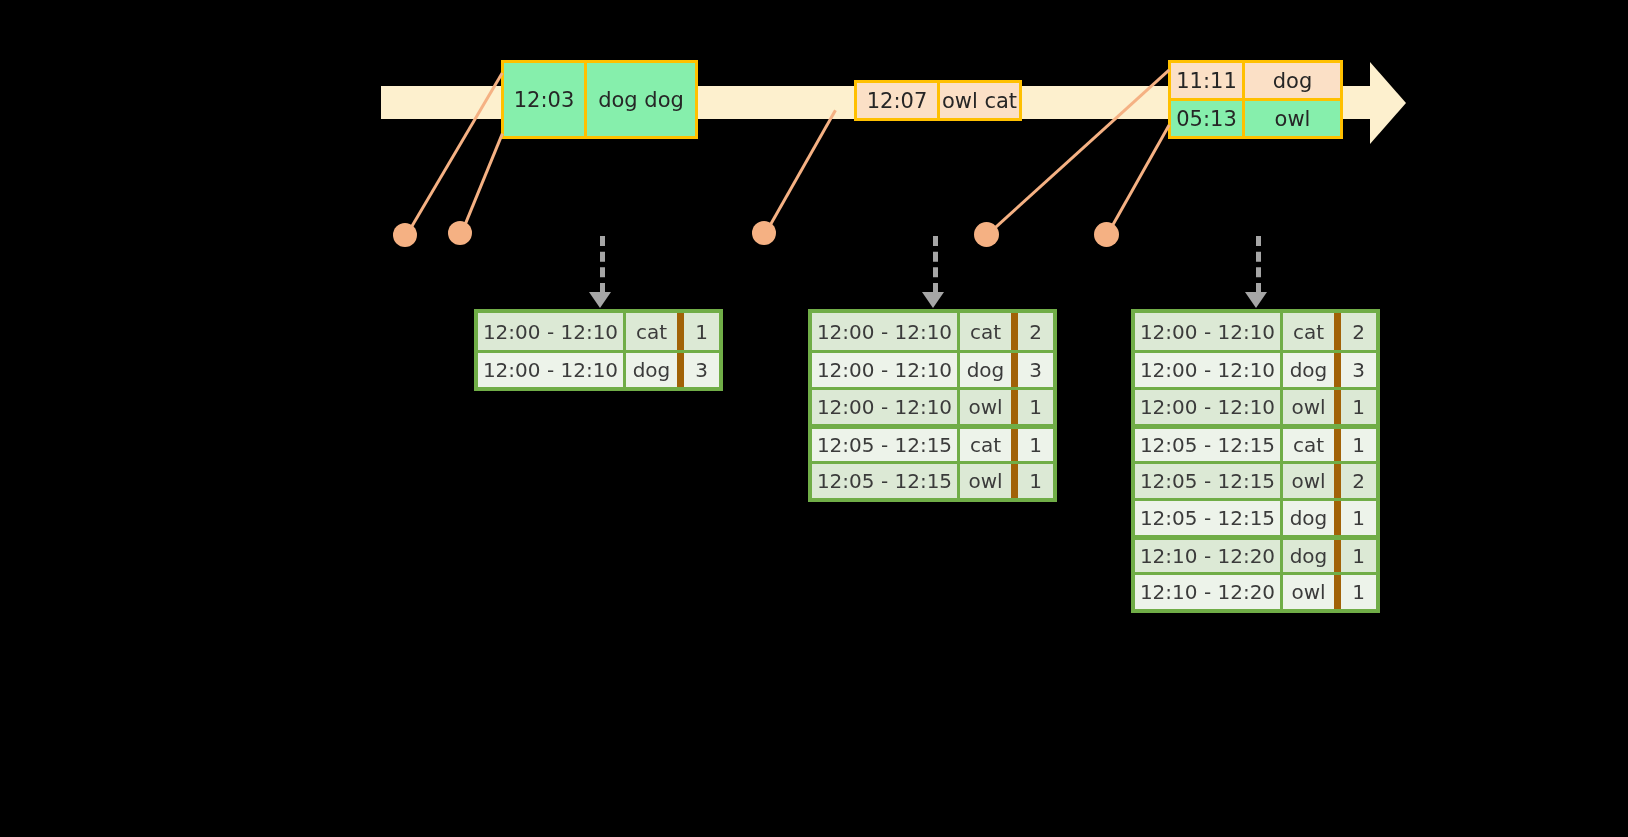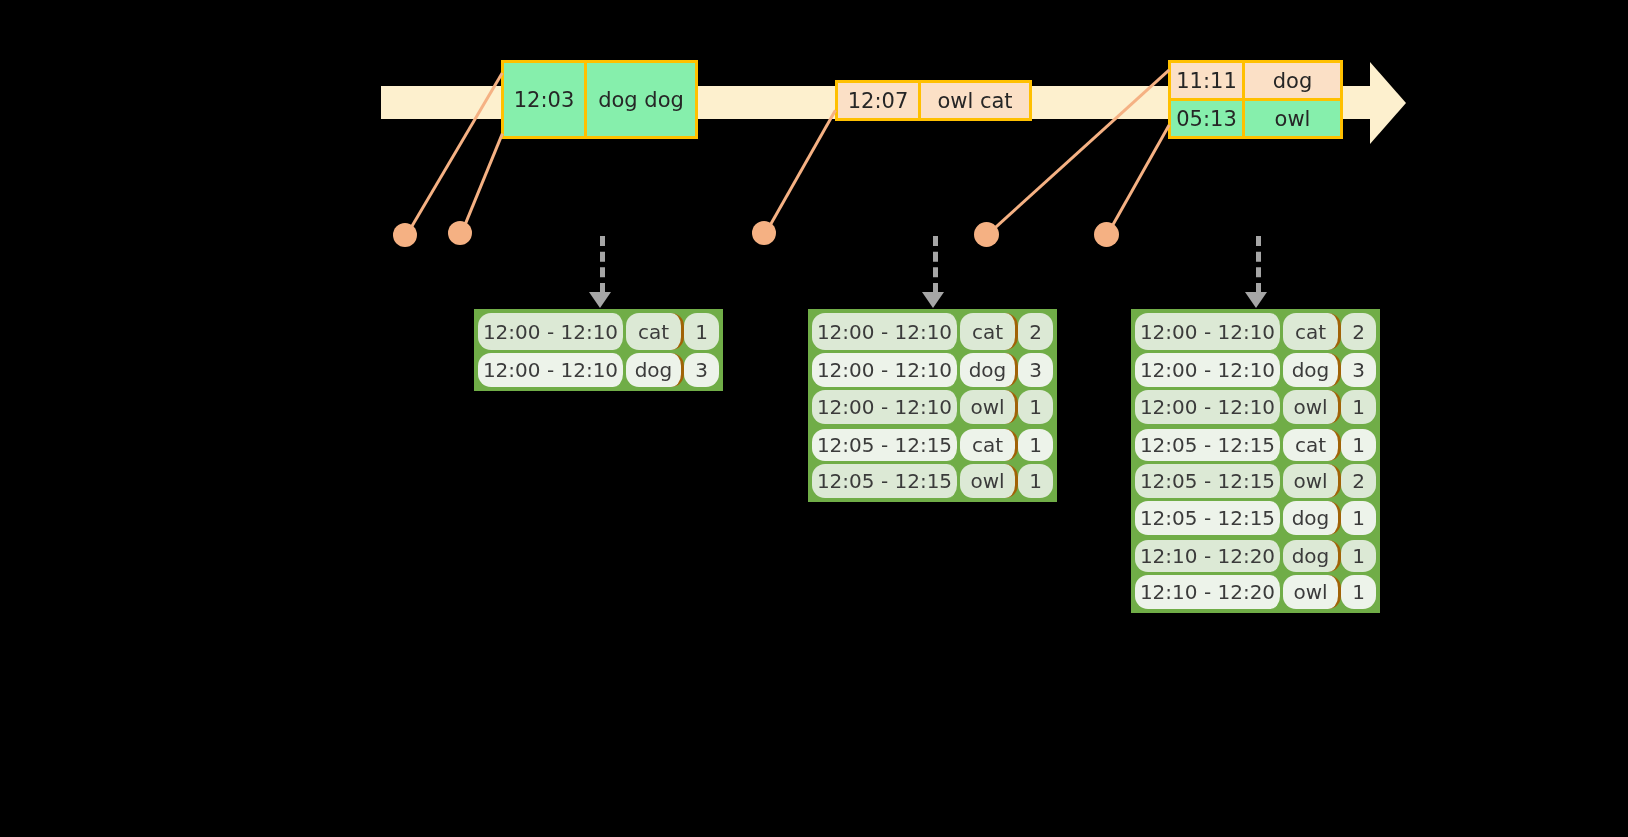--- a/index.html
+++ b/index.html
@@ -30,46 +30,46 @@
   .dash{position:absolute;width:0;border-left:5px dashed #A6A6A6;}
   .dash-head{position:absolute;width:0;height:0;
              border-left:11px solid transparent;border-right:11px solid transparent;
              border-top:16px solid #A6A6A6;}
 
   
   .tbl{position:absolute;border:4px solid #70AD47;box-sizing:border-box;
        display:flex;flex-direction:column;background:#70AD47;}
   .trow{display:flex;box-sizing:border-box;}
   .tc{box-sizing:border-box;display:flex;align-items:center;justify-content:center;
-      font-size:20px;color:#3B3B3B;height:100%;border-radius:13px;}
+      font-size:20px;color:#3B3B3B;height:100%;}
   .trow.dk .tc{background:#DCE9D5;}
   .trow.lt .tc{background:#EDF3EA;}
   .tc.c-win{border-right:3px solid #70AD47;}
-  .tc.c-key{border-right:3px solid #a16207;}
+  .tc.c-key{border-right:7px solid #a16207;}
   .trow + .trow{border-top:3px solid #70AD47;}
   .trow.grp{border-top:5px solid #70AD47;}
 </style>
 </head>
 <body>
 
 <div id="stage">
 
   <div class="tl-bar" style="left:381px;top:86px;width:991px;height:33px;"></div>
   <div style="position:absolute;left:1370px;top:62px;width:0;height:0;
               border-top:41px solid transparent;border-bottom:41px solid transparent;
               border-left:36px solid #FDF0CE;"></div>
 
   <div class="evt" style="left:501px;top:60px;width:197px;height:79px;">
     <div class="evt-row shade-b">
       <div class="evt-c0" style="width:83px;">12:03</div>
       <div class="evt-c1" style="flex:1;">dog dog</div>
     </div>
   </div>
 
-  <div class="evt" style="left:835px;top:80px;width:197px;height:41px;">
+  <div class="evt" style="left:854px;top:80px;width:168px;height:41px;">
     <div class="evt-row shade-a">
       <div class="evt-c0" style="width:83px;">12:07</div>
       <div class="evt-c1" style="flex:1;">owl cat</div>
     </div>
   </div>
 
   <div class="evt" style="left:1168px;top:60px;width:175px;height:79px;">
     <div class="evt-row shade-a">
       <div class="evt-c0" style="width:74px;">11:11</div>
       <div class="evt-c1" style="flex:1;">dog</div>

